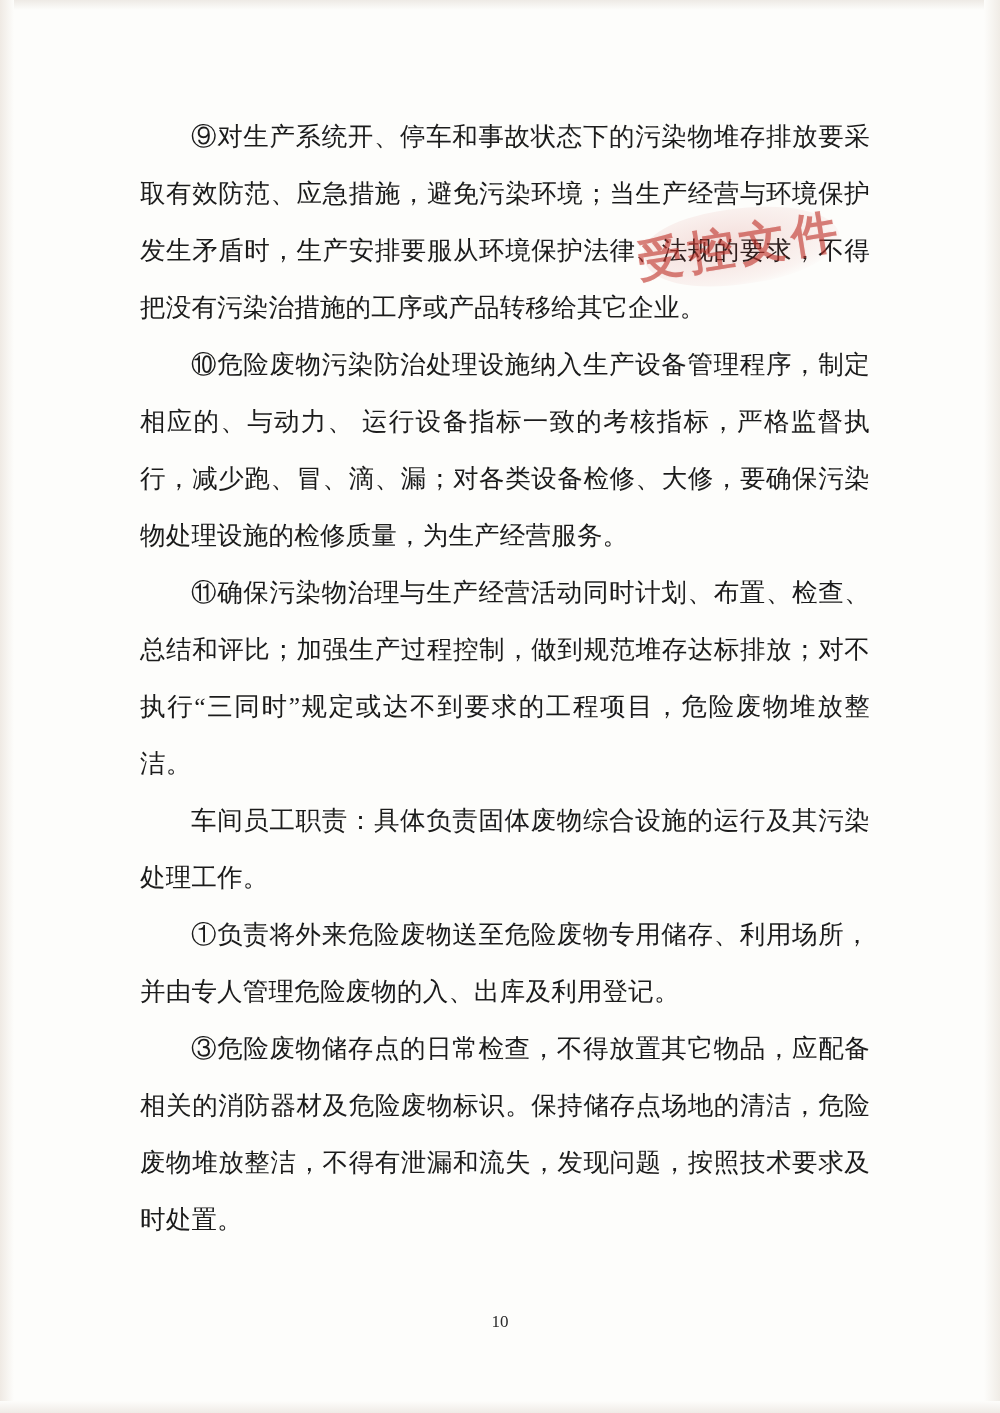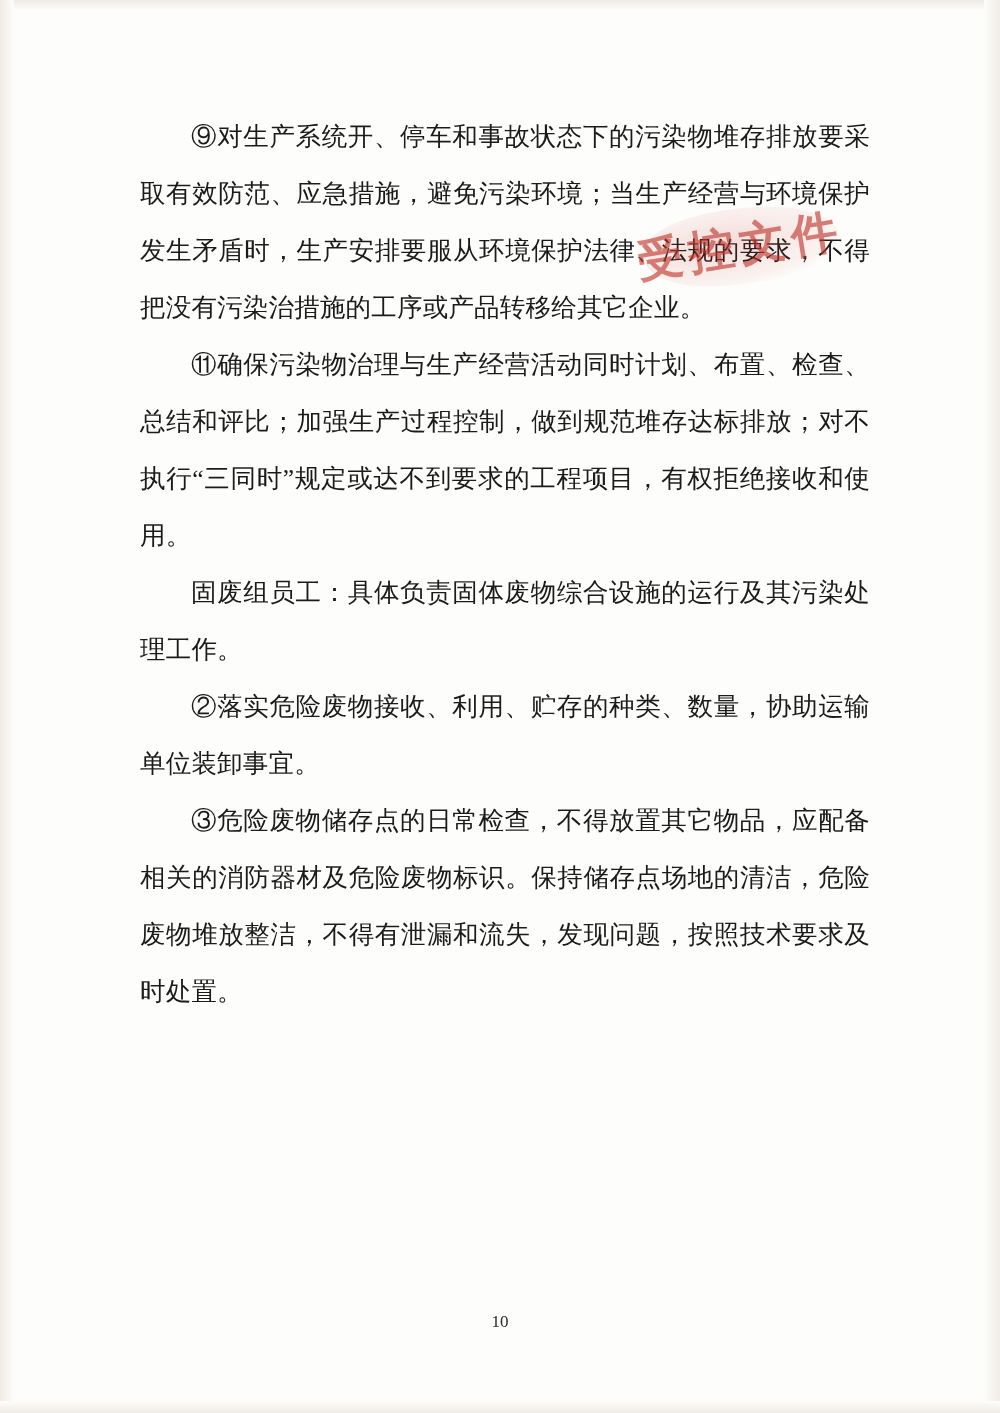--- a/index.html
+++ b/index.html
@@ -105,23 +105,24 @@
 <body>
 
 <div class="page">
   <div class="paper-edge-top"></div>
   <div class="paper-edge-left"></div>
   <div class="paper-edge-right"></div>
   <div class="paper-edge-bottom"></div>
 
   <div class="body-text">
     <p class="para">⑨对生产系统开、停车和事故状态下的污染物堆存排放要采取有效防范、应急措施，避免污染环境；当生产经营与环境保护发生矛盾时，生产安排要服从环境保护法律、法规的要求，不得把没有污染治措施的工序或产品转移给其它企业。</p>
-    <p class="para">⑪确保污染物治理与生产经营活动同时计划、布置、检查、总结和评比；加强生产过程控制，做到规范堆存达标排放；对不执行“三同时”规定或达不到要求的工程项目，有权拒绝接收和使用。</p>
-    <p class="para">固废组员工：具体负责固体废物综合设施的运行及其污染处理工作。</p>
-    <p class="para">②落实危险废物接收、利用、贮存的种类、数量，协助运输单位装卸事宜。</p>
+    <p class="para">⑩危险废物污染防治处理设施纳入生产设备管理程序，制定相应的、与动力、 运行设备指标一致的考核指标，严格监督执行，减少跑、冒、滴、漏；对各类设备检修、大修，要确保污染物处理设施的检修质量，为生产经营服务。</p>
+    <p class="para">⑪确保污染物治理与生产经营活动同时计划、布置、检查、总结和评比；加强生产过程控制，做到规范堆存达标排放；对不执行“三同时”规定或达不到要求的工程项目，危险废物堆放整洁。</p>
+    <p class="para">车间员工职责：具体负责固体废物综合设施的运行及其污染处理工作。</p>
+    <p class="para">①负责将外来危险废物送至危险废物专用储存、利用场所，并由专人管理危险废物的入、出库及利用登记。</p>
     <p class="para">③危险废物储存点的日常检查，不得放置其它物品，应配备相关的消防器材及危险废物标识。保持储存点场地的清洁，危险废物堆放整洁，不得有泄漏和流失，发现问题，按照技术要求及时处置。</p>
 
   </div>
 
   <div class="stamp">
     <div class="stamp-blot"></div>
     <div class="stamp-text">受控文件</div>
   </div>
 
   <div class="page-number">10</div>

